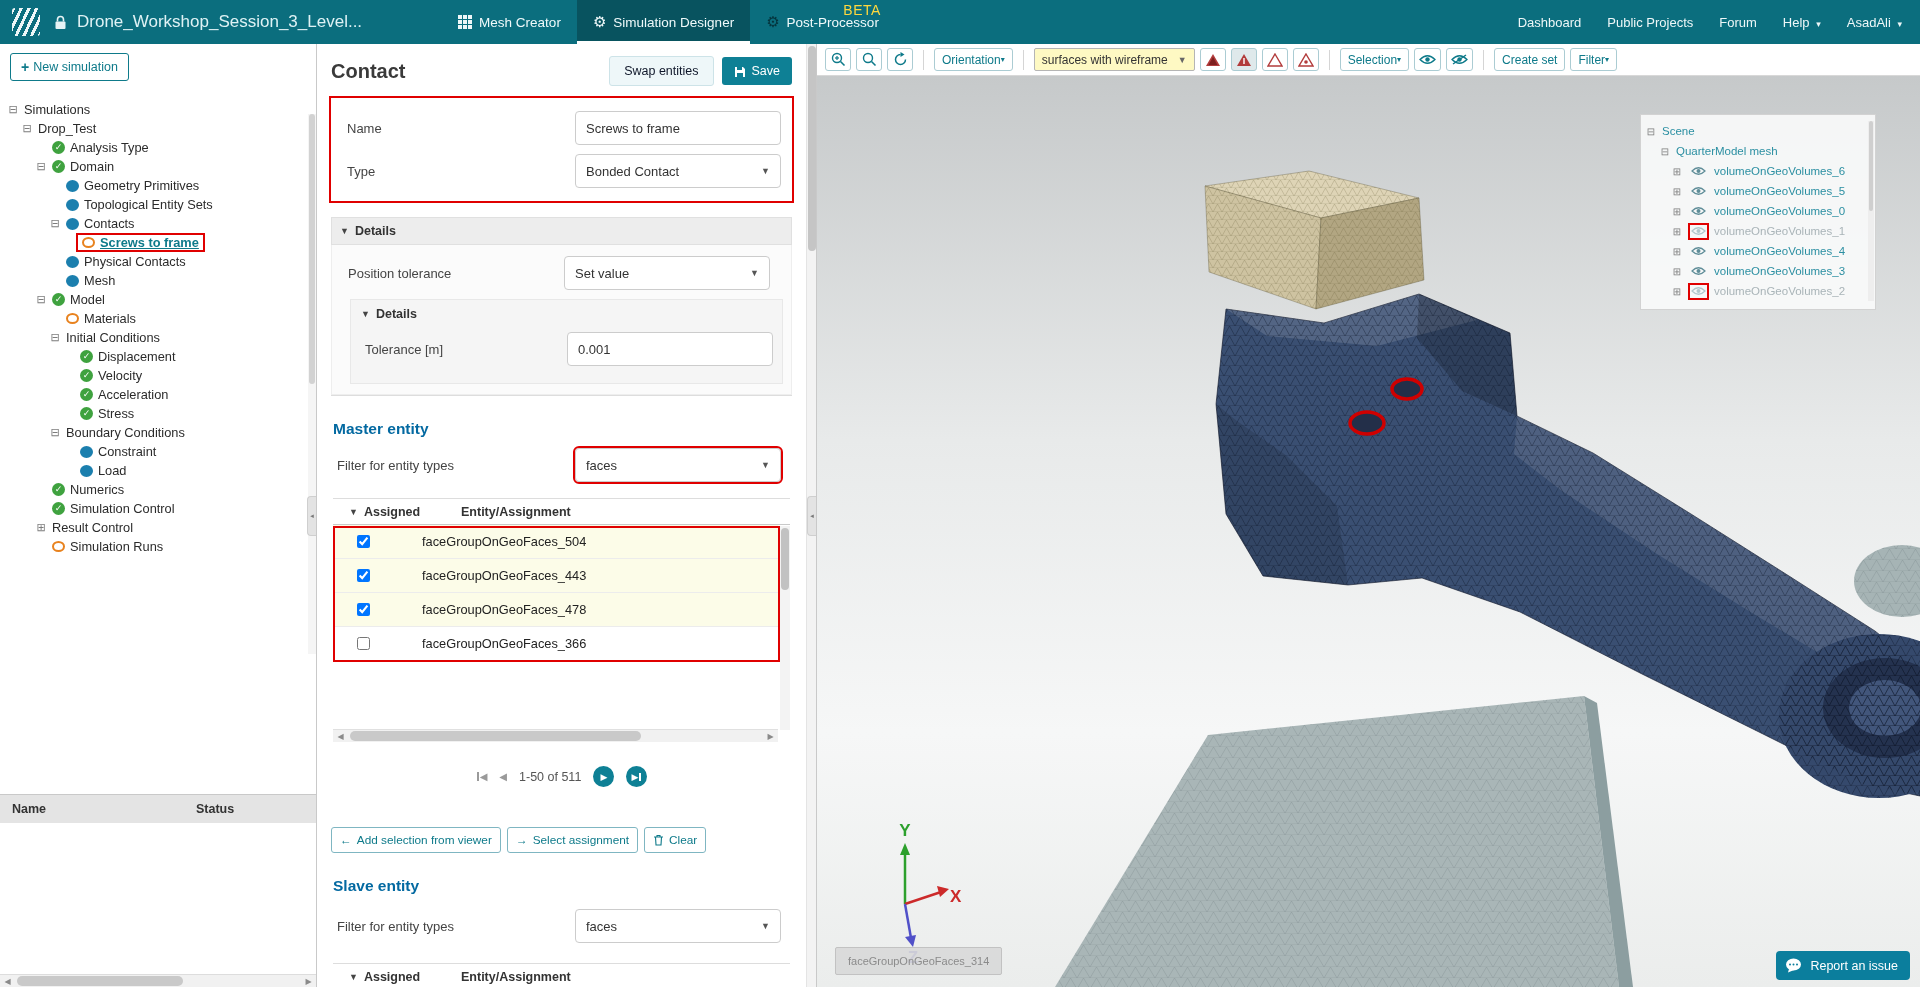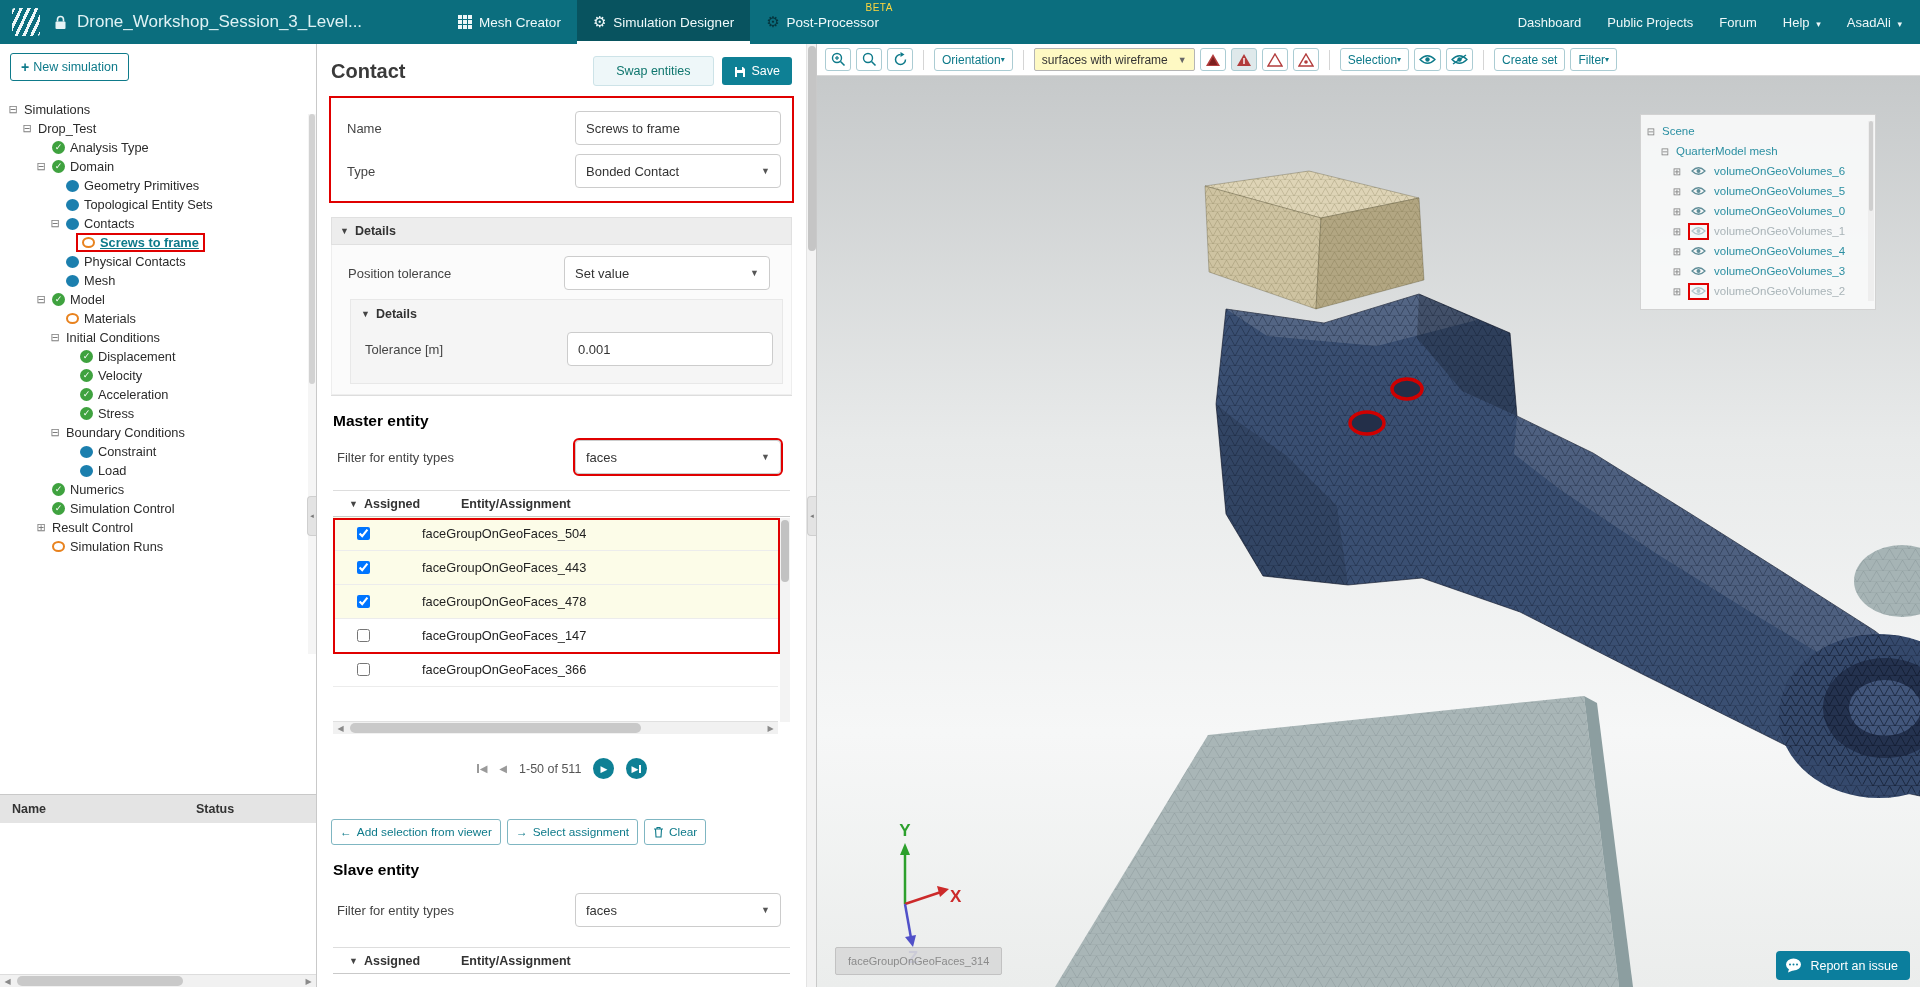--- a/index.html
+++ b/index.html
@@ -9,21 +9,21 @@
 
 
 header{height:44px;flex:0 0 44px;background:#0b6e7e;display:flex;align-items:center;color:#eaf6f8;padding:0 18px 0 12px;position:relative}
 .logo{width:28px;height:28px;border-radius:3px;background:repeating-linear-gradient(115deg,#eef7f8 0 3px,#0b6e7e 3px 7px);margin-right:12px;flex:0 0 28px}
 .lock{margin:0 4px 0 2px}
 .proj-title{font-size:17px;color:#dff2f5;margin-left:6px;white-space:nowrap;max-width:330px;overflow:hidden;cursor:pointer}
 .h-tabs{display:flex;height:100%;margin-left:80px}
 .htab{display:flex;align-items:center;gap:7px;padding:0 16px;font-size:13.5px;color:#f0fafb;cursor:pointer;position:relative}
 .htab.active{background:rgba(0,0,0,.24);border-bottom:3px solid #fff;padding-top:3px}
 .htab .gear{font-size:15px}
-.beta{position:absolute;top:2px;right:2px;font-size:10px;color:#ffd83d;letter-spacing:.5px}
+.beta{position:absolute;top:2px;right:14px;font-size:14px;color:#ffd83d;letter-spacing:.5px}
 .h-right{margin-left:auto;display:flex;align-items:center;gap:26px;font-size:13px;color:#eef7f8}
 .h-right span{cursor:pointer;white-space:nowrap}
 .cdn{font-size:9px;margin-left:3px}
 
 
 .main{flex:1;display:flex;min-height:0}
 
 
 .sidebar{width:317px;flex:0 0 317px;border-right:1px solid #c9c9c9;display:flex;flex-direction:column;position:relative;background:#fff}
 .sb-top{padding:9px 10px;flex:0 0 auto}
@@ -54,38 +54,38 @@
 .hscroll .track{flex:1;height:100%;position:relative}
 .hscroll .thumb{position:absolute;left:2px;top:1px;height:10px;width:58%;background:#c9c9c9;border-radius:5px;cursor:pointer}
 
 
 .panel{width:500px;flex:0 0 500px;border-right:1px solid #c9c9c9;position:relative;background:#fff}
 .p-inner{position:absolute;top:0;left:0;right:10px;bottom:0;overflow:hidden}
 .panel-vscroll{position:absolute;right:0;top:0;bottom:0;width:10px;background:#f3f3f3;border-left:1px solid #e4e4e4}
 .panel-vscroll .thumb{position:absolute;top:2px;left:1px;width:8px;height:205px;background:#c5c5c5;border-radius:4px;cursor:pointer}
 .p-head{display:flex;align-items:center;padding:12px 14px 8px}
 .p-head h1{font-size:20px;font-weight:bold;color:#3a3a3a;flex:1}
-.btn-light{background:#eef7f9;color:#0f766e;border:1px solid #cde3e8;border-radius:3px;padding:7px 22px;font-size:12.5px;cursor:pointer;font-family:inherit}
+.btn-light{background:#eef7f9;color:#0f172a;border:1px solid #cde3e8;border-radius:3px;padding:7px 14px;font-size:12.5px;cursor:pointer;font-family:inherit}
 .btn-solid{background:#0e8095;color:#fff;border:none;border-radius:3px;padding:7px 12px;font-size:12.5px;margin-left:8px;display:inline-flex;align-items:flex-end;gap:6px;cursor:pointer;font-family:inherit}
 .red-frame-fields{border:2px solid #e00000;margin:2px 12px 10px;padding:4px 8px}
 .frow{display:flex;align-items:center;margin:9px 0}
 .frow label{flex:0 0 236px;font-size:13px;color:#444;padding-left:8px}
 .frow input{width:206px;height:34px;border:1px solid #ccc;border-radius:4px;padding:0 10px;font-size:13px;color:#333;font-family:inherit}
 .sel{width:206px;height:34px;border:1px solid #ccc;border-radius:4px;display:flex;align-items:center;justify-content:space-between;padding:0 10px;font-size:13px;color:#333;background:#fff;cursor:pointer}
 .sel .caret{font-size:9px;color:#555}
 .sel.red-outline{outline:2px solid #e00000}
 .details{margin:14px 14px 0;border-bottom:1px solid #ddd}
 .d-head{background:#ededed;border:1px solid #e0e0e0;padding:6px 8px;font-weight:bold;font-size:12.5px;color:#333;display:flex;gap:6px;align-items:center;cursor:pointer}
 .d-head i,.d-head2 i,.et-caret{font-style:normal;font-size:9px;color:#444}
 .d-body{background:#fbfbfb;padding:2px 8px 10px;border:1px solid #eee;border-top:none}
 .d-body label{flex-basis:224px}
 .d-inner{margin:6px 0 0 10px;border:1px solid #e8e8e8;background:#f5f5f5;padding:0 6px 8px}
 .d-head2{font-weight:bold;font-size:12.5px;padding:7px 4px 2px;display:flex;gap:6px;align-items:center;cursor:pointer}
 .d-inner label{flex-basis:210px}
-.entity-h{color:#000000;font-size:15.5px;font-weight:bold;margin:16px 16px 10px}
+.entity-h{color:#0369a1;font-size:15.5px;font-weight:bold;margin:24px 16px 10px}
 .filter-row{margin:0 14px;}
 .filter-row label{flex-basis:244px;padding-left:6px}
 .etable{margin:16px 16px 0;position:relative;border-top:1px solid #ddd}
 .et-head{display:flex;align-items:center;height:26px;font-weight:bold;font-size:12.5px;border-bottom:1px solid #c9c9c9;background:#fff}
 .et-head .c1{width:128px;padding-left:16px;display:flex;align-items:center;gap:6px}
 .et-rows{height:204px;overflow:hidden;margin-right:12px}
 .et-row{display:flex;align-items:center;height:34px;border-bottom:1px solid #ececec;background:#fff;cursor:pointer}
 .et-row.checked{background:#fcfce8}
 .et-row input{margin-left:24px}
 .et-row .ename{margin-left:52px;font-size:12.8px;color:#222}
@@ -452,24 +452,20 @@
               <div class="et-row checked">
                 <input type="checkbox" checked="" style="">
                 <span class="ename">faceGroupOnGeoFaces_443</span>
               </div>
               <div class="et-row checked">
                 <input type="checkbox" checked="" style="">
                 <span class="ename">faceGroupOnGeoFaces_478</span>
               </div>
               <div class="et-row">
                 <input type="checkbox" style="">
-                <span class="ename">faceGroupOnGeoFaces_147</span>
-              </div>
-              <div class="et-row">
-                <input type="checkbox" style="">
                 <span class="ename">faceGroupOnGeoFaces_366</span>
               </div>
             </div>
           <div class="rows-frame"></div>
           <div class="et-vscroll">
               <div class="thumb"></div>
             </div>
           <div class="hscroll et-hscroll">
             <span class="arr">◀</span>
             <div class="track">

